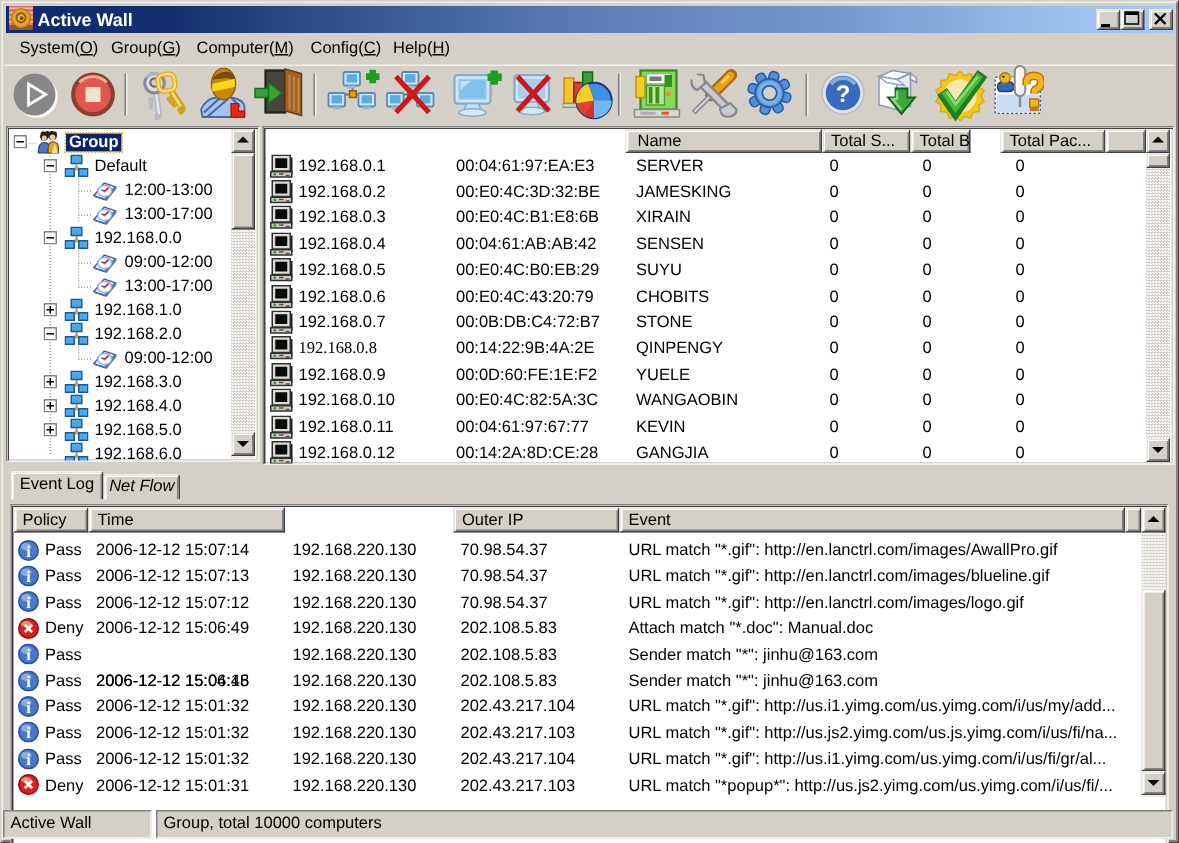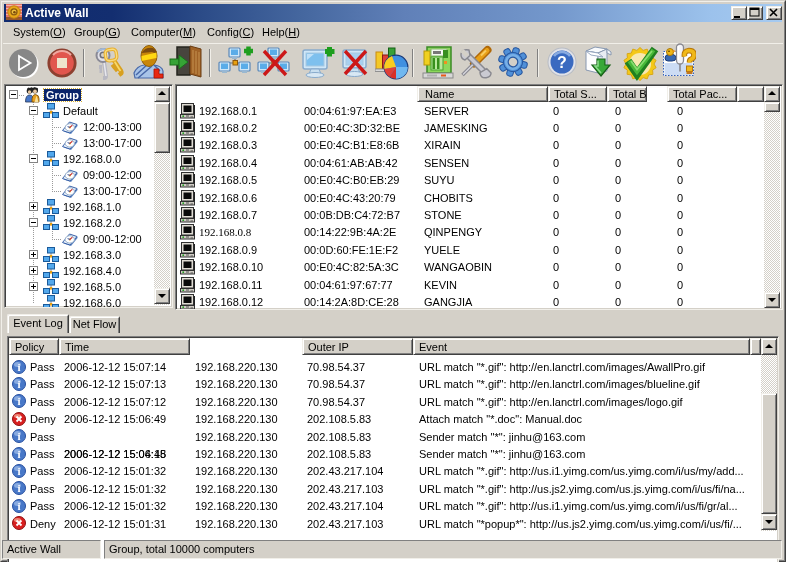--- a/index.html
+++ b/index.html
@@ -771,21 +771,21 @@
   <div class="sbbtn" style="left:588px; top:1px;"><svg width="14" height="14">
         <polygon points="7,4 11,8 3,8" fill="#000"></polygon>
       </svg></div>
   <div class="sbthumb" style="left:588px; top:17px; height:10px;"></div>
   <div class="sbbtn" style="left:588px; top:207px;"><svg width="14" height="14">
         <polygon points="3,5 11,5 7,9" fill="#000"></polygon>
       </svg></div>
 </div>
 
 <div class="tab" id="tab1" style="left:7px; top:314px; width:62px; height:19px; line-height:17px;">Event Log</div>
-<div class="tab" id="tab2" style="left:69px; top:316px; width:51px; height:17px; line-height:15px;">Net Flow</div>
+<div class="tab" id="tab2" style="left:69px; top:316px; width:51px; height:17px; line-height:15px;font-style:italic;">Net Flow</div>
 
 <div class="sunken" id="bottompanel" style="left:7px; top:336px; width:772px; height:248px; overflow:hidden;">
   <div class="hcell" style="left:1px; top:1px; width:50px; height:17px; line-height:16px;">Policy</div>
   <div class="hcell" style="left:51px; top:1px; width:131px; height:17px; line-height:16px;">Time</div>
   <div class="hcell" style="left:294px; top:1px; width:111px; height:17px; line-height:16px;">Outer IP</div>
   <div class="hcell" style="left:405px; top:1px; width:337px; height:17px; line-height:16px;">Event</div>
   <div class="hcell" style="left:742px; top:1px; width:11px; height:17px;"></div>
   <div class="abs" style="left:0; top:21.0px; width:753px; height:17.4px;">
   <svg class="abs" style="left:4px; top:1.5px;" width="14" height="14">
         <circle cx="7" cy="7" r="6.5" fill="#4878c8"></circle>

